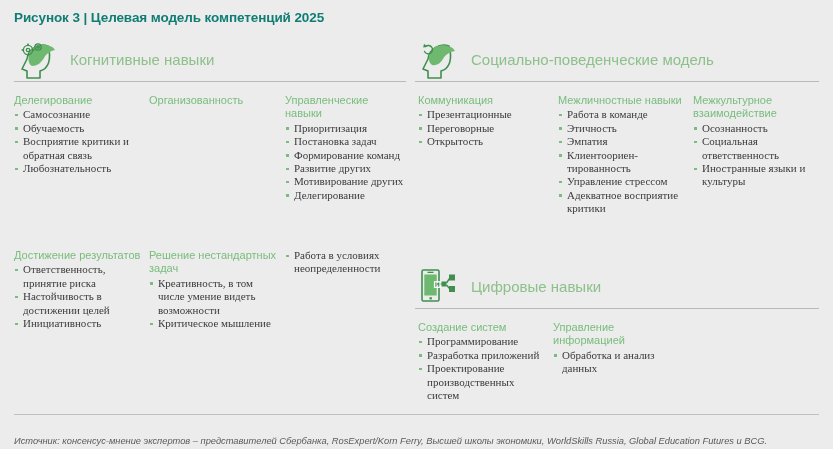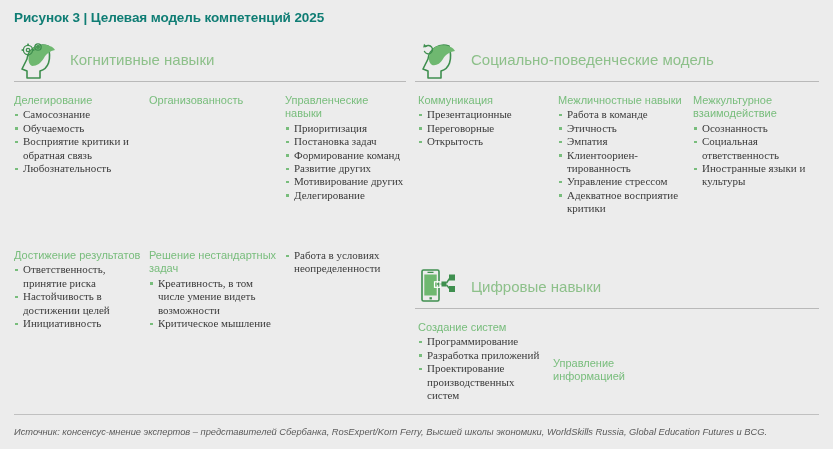--- a/index.html
+++ b/index.html
@@ -103,21 +103,21 @@
     position: absolute;
     left: 14px;
     top: 414px;
     width: 805px;
     height: 1px;
     background: #c0c0c0;
   }
   .source {
     position: absolute;
     left: 14px;
-    top: 427px;
+    top: 436px;
     font-size: 9.3px;
     font-style: italic;
     color: #5a5a5a;
     white-space: nowrap;
   }
 </style>
 </head>
 <body>
 
 <div class="page">
@@ -279,20 +279,23 @@
 
   <div class="col" style="left:418px; top:321px; width:130px;">
     <div class="col-title">Создание систем</div>
     <ul class="items">
       <li>Программирование</li>
       <li>Разработка приложений</li>
       <li>Проектирование производственных систем</li>
     </ul>
   </div>
 
-  <div class="col" style="left:553px; top:321px; width:130px;margin-top:36px;">
+  <div class="col" style="left:553px; top:321px; width:130px;">
     <div class="col-title">Управление информацией</div>
+    <ul class="items">
+      <li>Обработка и анализ данных</li>
+    </ul>
   </div>
 
   <div class="footer-rule"></div>
   <div class="source">Источник: консенсус-мнение экспертов – представителей Сбербанка, RosExpert/Korn Ferry, Высшей школы экономики, WorldSkills Russia, Global Education Futures и BCG.</div>
 
 </div>
 
 </body></html>

